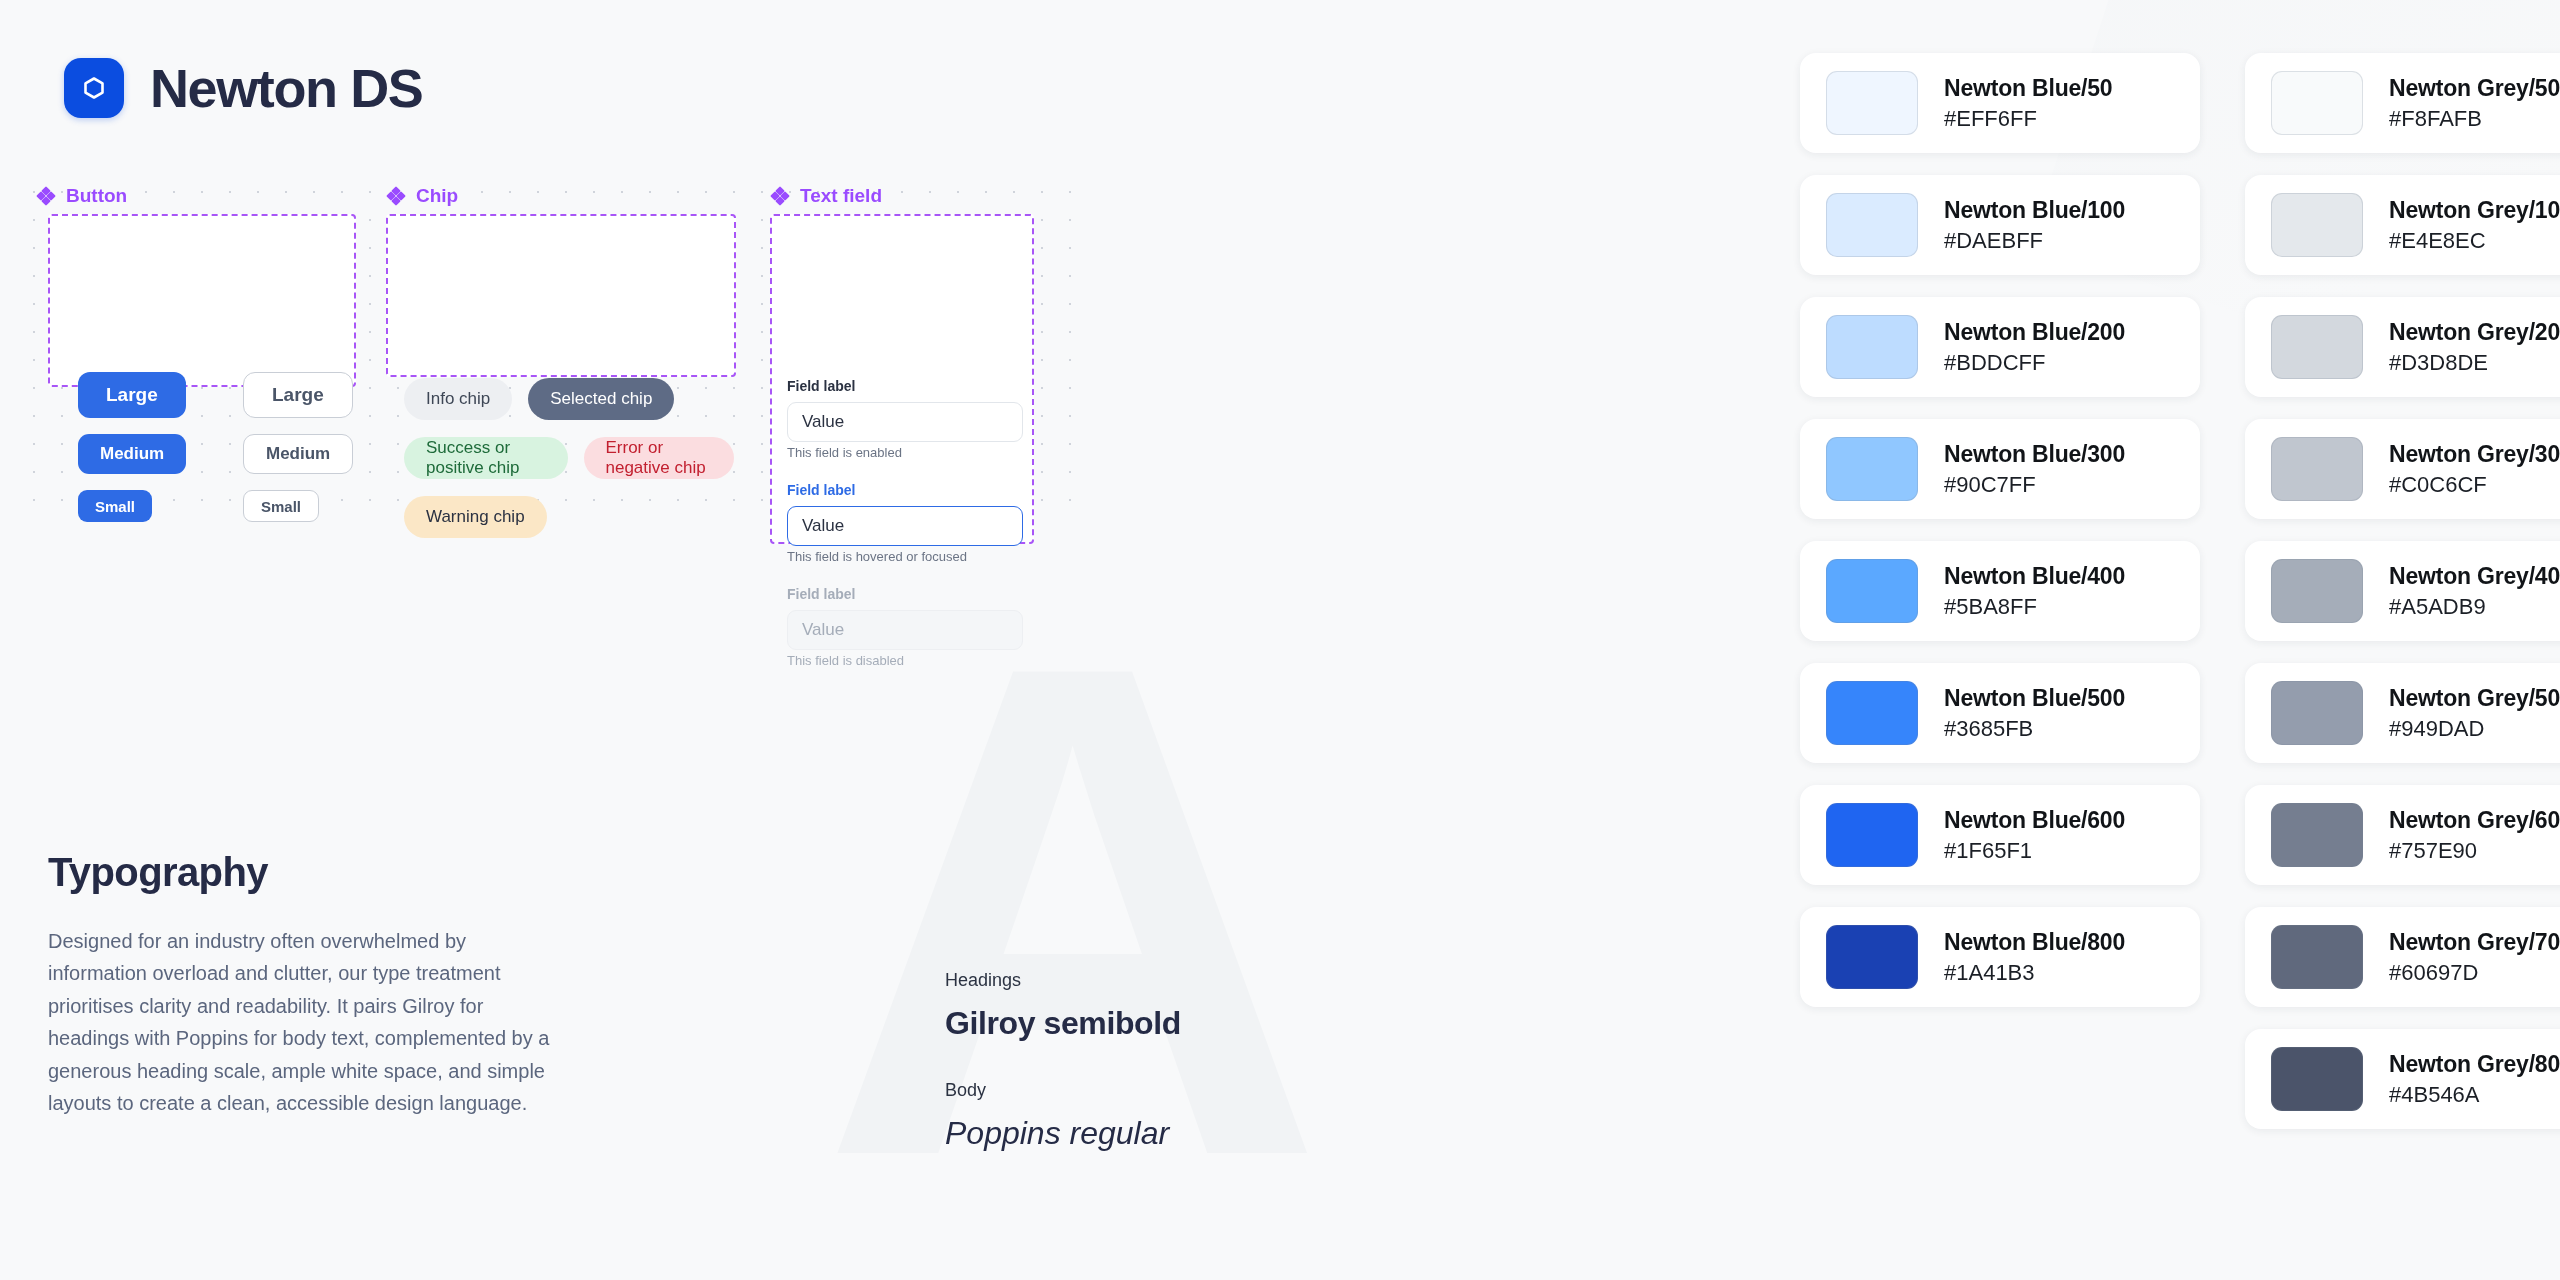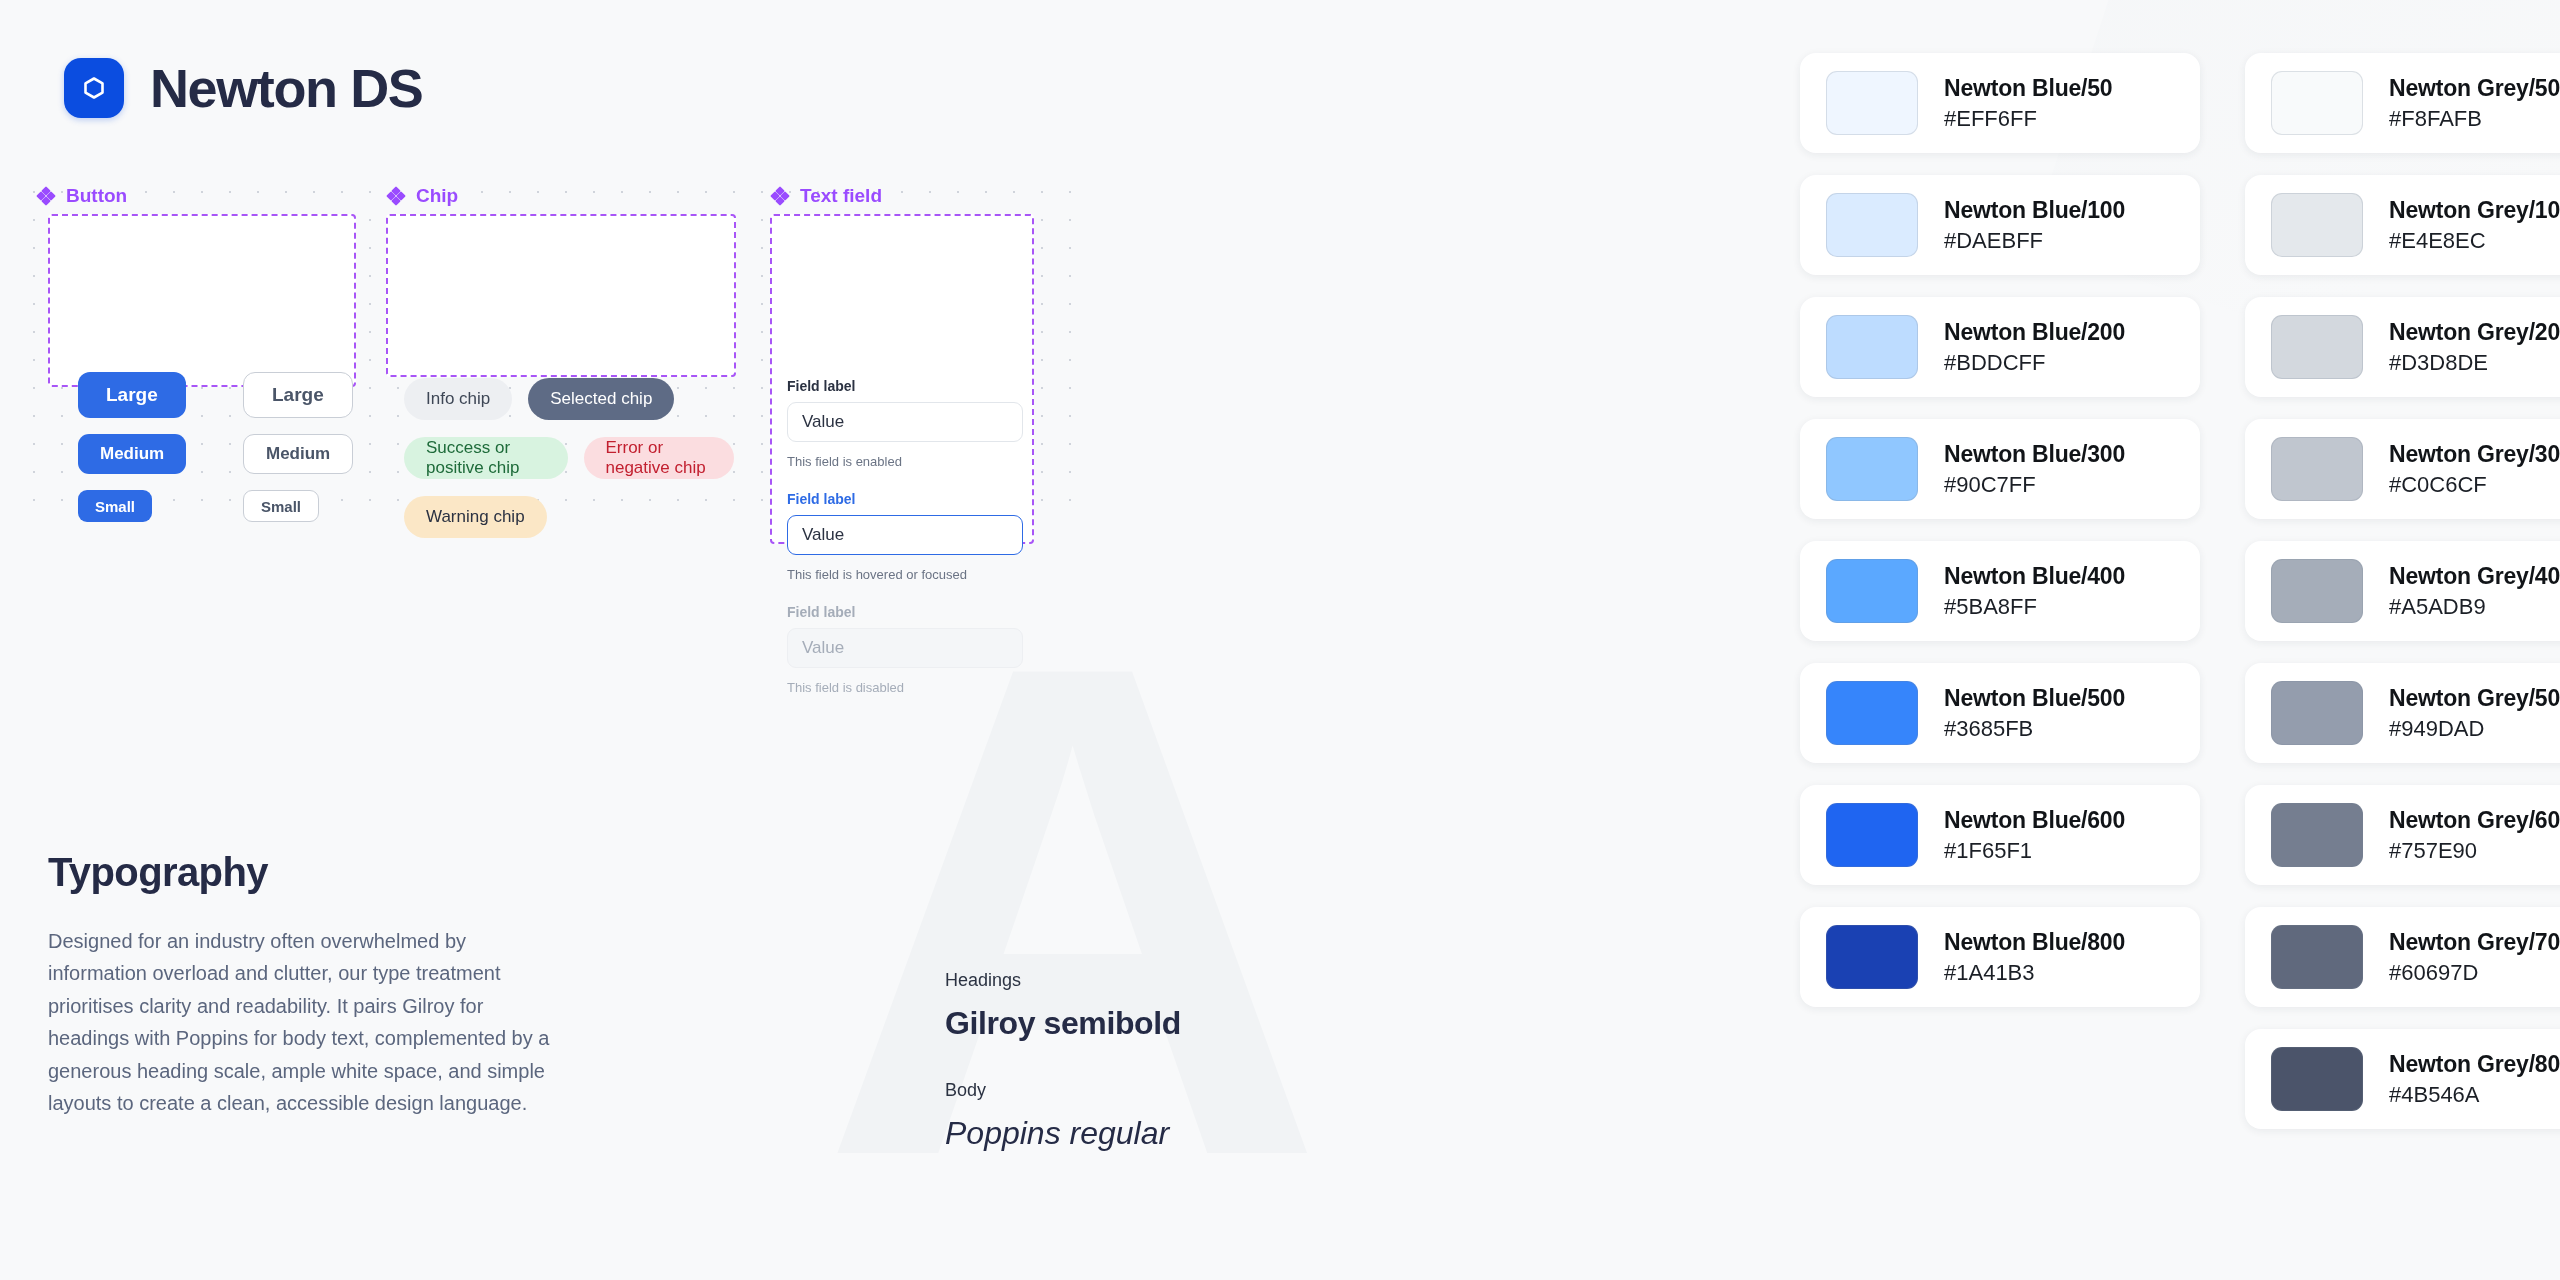--- a/index.html
+++ b/index.html
@@ -95,21 +95,21 @@
   .tf-label { font-size: 14px; font-weight: 600; color: #2B3242; margin-bottom: 8px; display: block; }
   .tf-label.focused { color: #2E6BE5; }
   .tf-label.disabled { color: #A5ADB9; }
   .tf-input {
     width: 236px; height: 40px; border-radius: 9px; padding: 0 14px;
     font-family: inherit; font-size: 17px; color: #2B3242;
     border: 1.5px solid #E2E6EB; background: #fff; outline: none;
   }
   .tf-input.focused { border: 1.8px solid #2E6BE5; }
   .tf-input.disabled { background: #F4F6F8; border: 1.5px solid #EDEFF2; color: #A5ADB9; }
-  .tf-help { font-size: 13px; color: #6B7485; margin-top: 12px; display: block; }
+  .tf-help { font-size: 13px; color: #6B7485; margin-top: 3px; display: block; }
   .tf-help.disabled { color: #A5ADB9; }
 
   
   .typo { position: absolute; left: 48px; top: 850px; z-index: 3; width: 520px; }
   .typo h2 { font-size: 40px; font-weight: 700; color: #252B46; letter-spacing: -.6px; margin-bottom: 30px; }
   .typo p { font-size: 20px; line-height: 1.62; color: #5B667E; }
   .specimen { position: absolute; left: 945px; top: 970px; z-index: 3; }
   .spec-cap { font-size: 18px; color: #2B3242; margin-bottom: 14px; }
   .spec-val { font-size: 32px; color: #252B46; margin-bottom: 38px; }
   .spec-val.semibold { font-weight: 700; letter-spacing: -.4px; }

